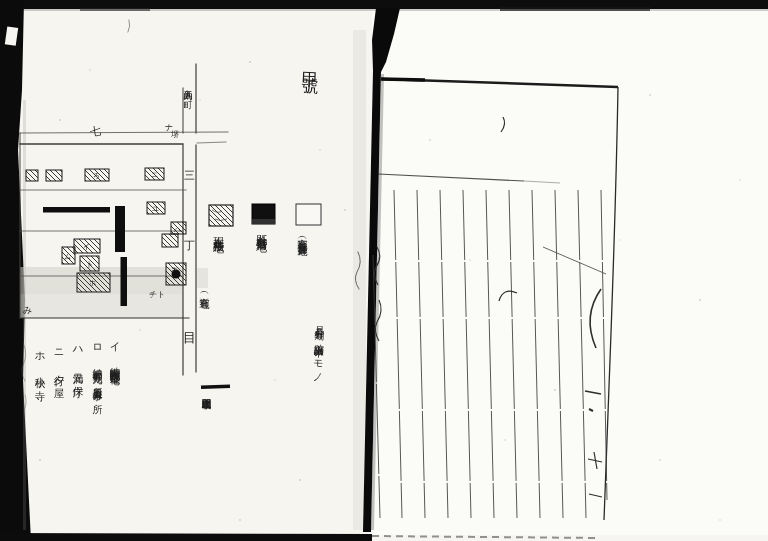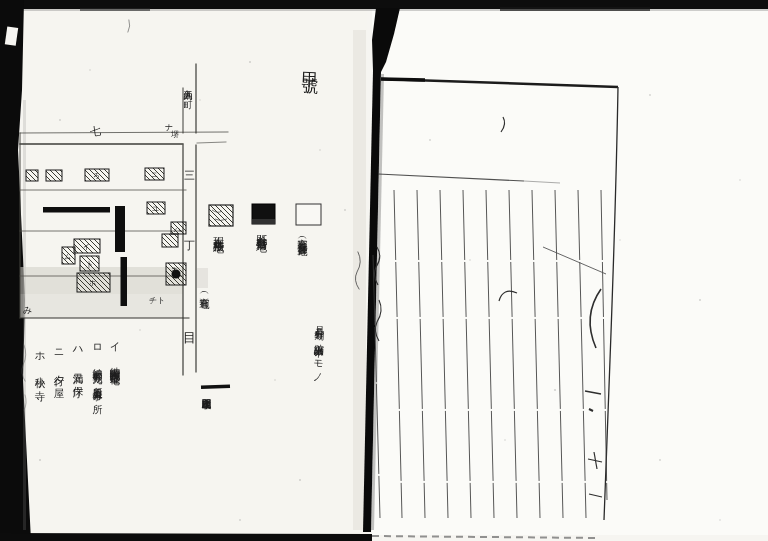--- a/index.html
+++ b/index.html
@@ -195,21 +195,21 @@
   <div class="vtext" style="left:183px;top:84px;height:50px;font-size:9px;letter-spacing:0;">納内五ヶ町</div>
 
   <div class="htext" style="left:184px;top:168px;font-size:11px;">三</div>
   <div class="htext" style="left:184px;top:238px;font-size:11px;">丁</div>
   <div class="htext" style="left:183px;top:329px;font-size:13px;">目</div>
 
   <div class="htext" style="left:90px;top:124px;font-size:11px;transform:rotate(-8deg);">七</div>
   <div class="htext" style="left:165px;top:122px;font-size:8px;">ナ</div>
   <div class="htext" style="left:171px;top:129px;font-size:8px;">堺</div>
   <div class="htext" style="left:23px;top:304px;font-size:9px;">み</div>
-  <div class="htext" style="left:149px;top:295px;font-size:8px;">チト</div>
+  <div class="htext" style="left:149px;top:289px;font-size:8px;">チト</div>
 
   <div class="vtext" style="left:212px;top:228px;height:112px;font-size:11px;transform:rotate(1deg);">現在本校敷地</div>
   <div class="vtext" style="left:199px;top:288px;height:62px;font-size:10px;">（官有地）</div>
   <div class="vtext" style="left:254px;top:226px;height:132px;font-size:11px;transform:rotate(2deg);">既分合有期借地</div>
   <div class="vtext" style="left:297px;top:230px;height:104px;font-size:10px;">官有地（交官参拝地）</div>
   <div class="vtext" style="left:312px;top:318px;height:142px;font-size:10px;transform:rotate(2deg);">月ゝ分有期ニ編入出願中ノモノ</div>
 
   <div class="vtext" style="left:110px;top:334px;height:126px;font-size:10.5px;">イ　納内医院寮郡遷住宅</div>
   <div class="vtext" style="left:92px;top:337px;height:162px;font-size:10px;">ロ　納沢公有期九ヶ所委員分事ム所</div>
   <div class="vtext" style="left:73px;top:340px;height:80px;font-size:10.5px;">ハ　元満　保庁</div>

